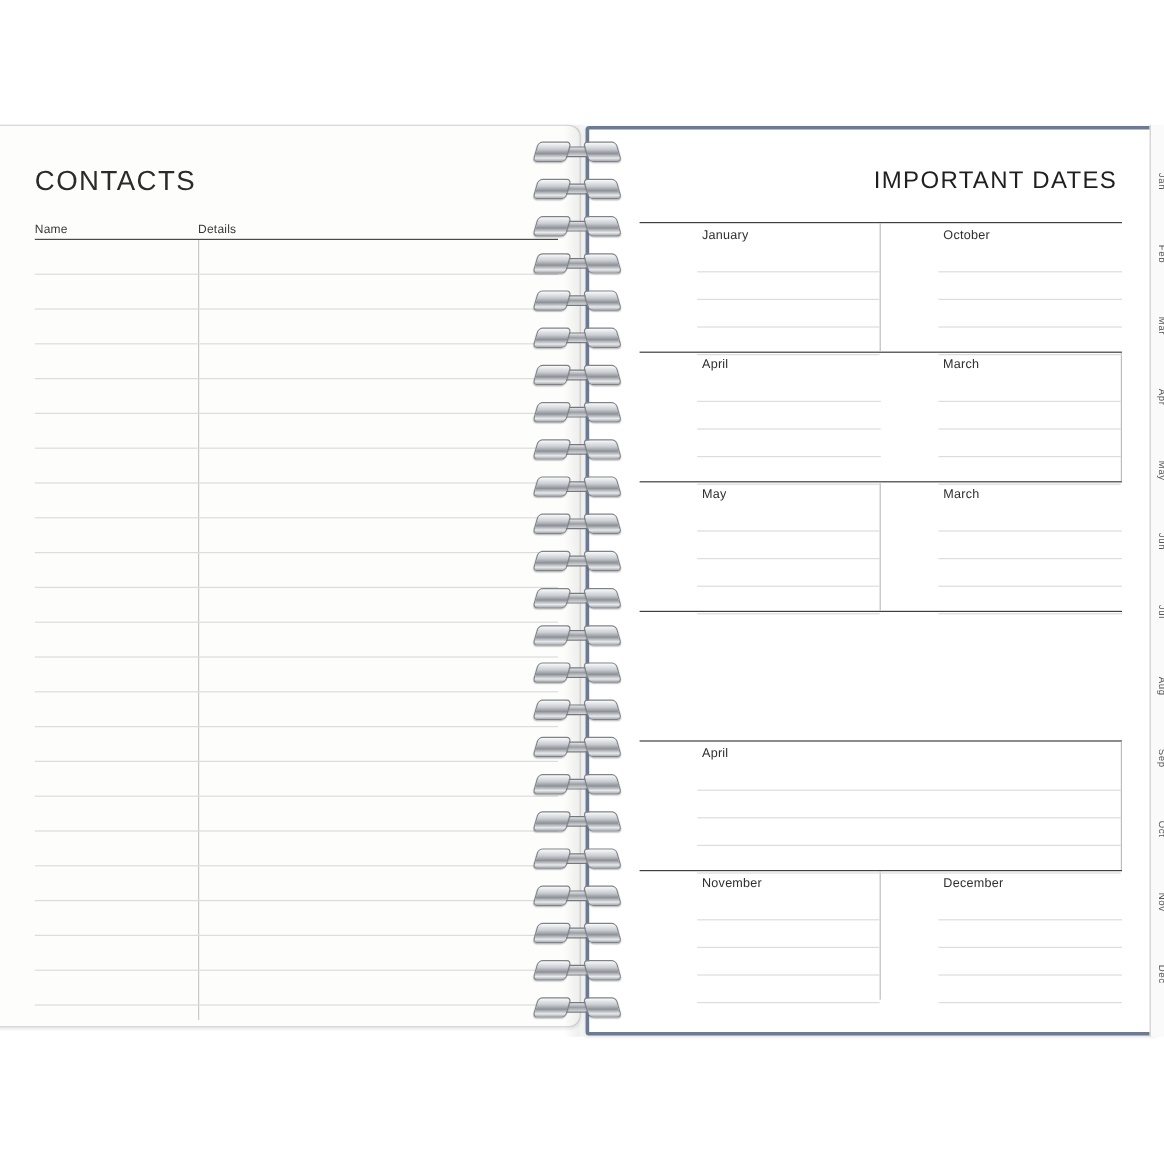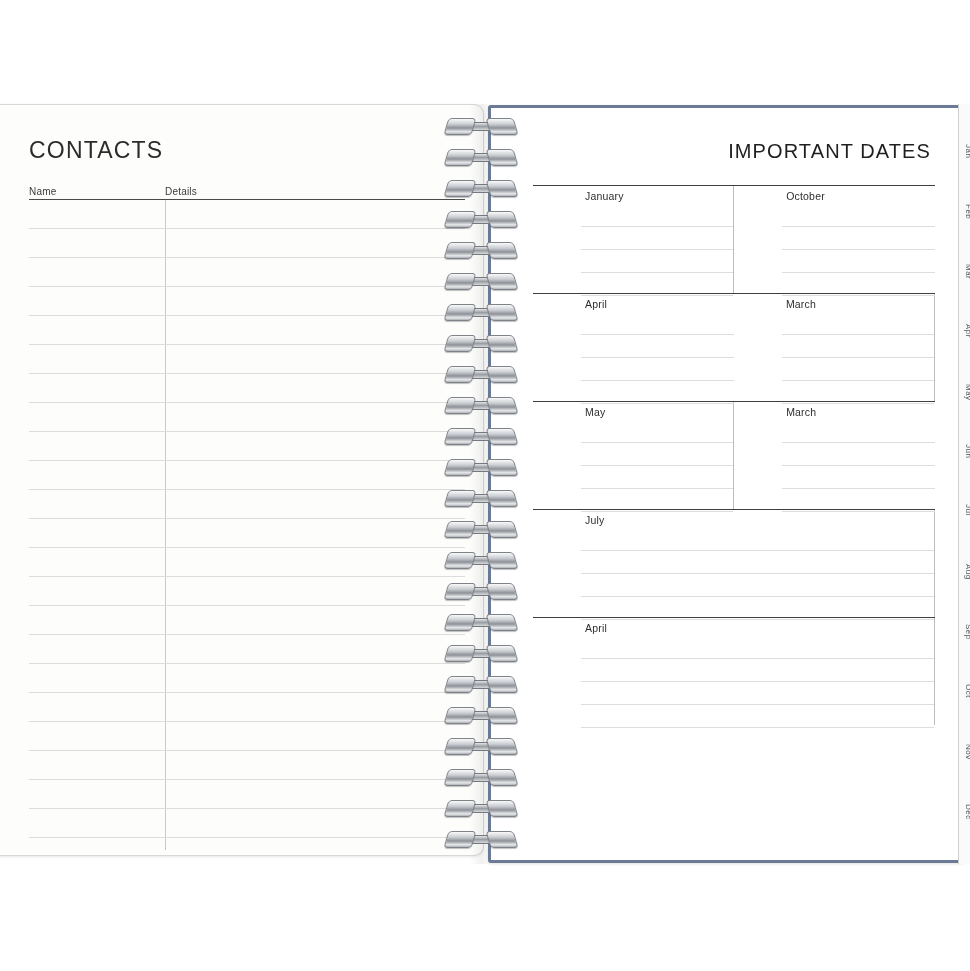--- a/index.html
+++ b/index.html
@@ -326,43 +326,54 @@
             <div class="cell-lines">
               <div class="cell-line"></div>
                 <div class="cell-line"></div>
                 <div class="cell-line"></div>
                 <div class="cell-line"></div>
             </div>
           </div>
         </div>
 
         <div class="dates-rowpair">
-          <div class="dates-cell left-cell">
-            <div class="month-label">July</div>
-            <div class="cell-lines">
-              <div class="cell-line"></div>
-                <div class="cell-line"></div>
-                <div class="cell-line"></div>
-                <div class="cell-line"></div>
-            </div>
-          </div>
         </div>
 
         <div class="dates-rowpair">
           <div class="dates-cell left-cell">
             <div class="month-label">April</div>
             <div class="cell-lines">
               <div class="cell-line"></div>
                 <div class="cell-line"></div>
                 <div class="cell-line"></div>
                 <div class="cell-line"></div>
             </div>
           </div>
         </div>
 
+        <div class="dates-rowpair">
+          <div class="dates-cell left-cell">
+            <div class="month-label">November</div>
+            <div class="cell-lines">
+              <div class="cell-line"></div>
+                <div class="cell-line"></div>
+                <div class="cell-line"></div>
+                <div class="cell-line"></div>
+            </div>
+          </div>
+          <div class="dates-cell">
+            <div class="month-label">December</div>
+            <div class="cell-lines">
+              <div class="cell-line"></div>
+                <div class="cell-line"></div>
+                <div class="cell-line"></div>
+                <div class="cell-line"></div>
+            </div>
+          </div>
+        </div>
 
       </div>
     </div>
   </div>
 
   <div id="far-right-page">
     <div class="side-tab-text" style="top:40px;">Jan</div>
     <div class="side-tab-text" style="top:100px;">Feb</div>
     <div class="side-tab-text" style="top:160px;">Mar</div>
     <div class="side-tab-text" style="top:220px;">Apr</div>

